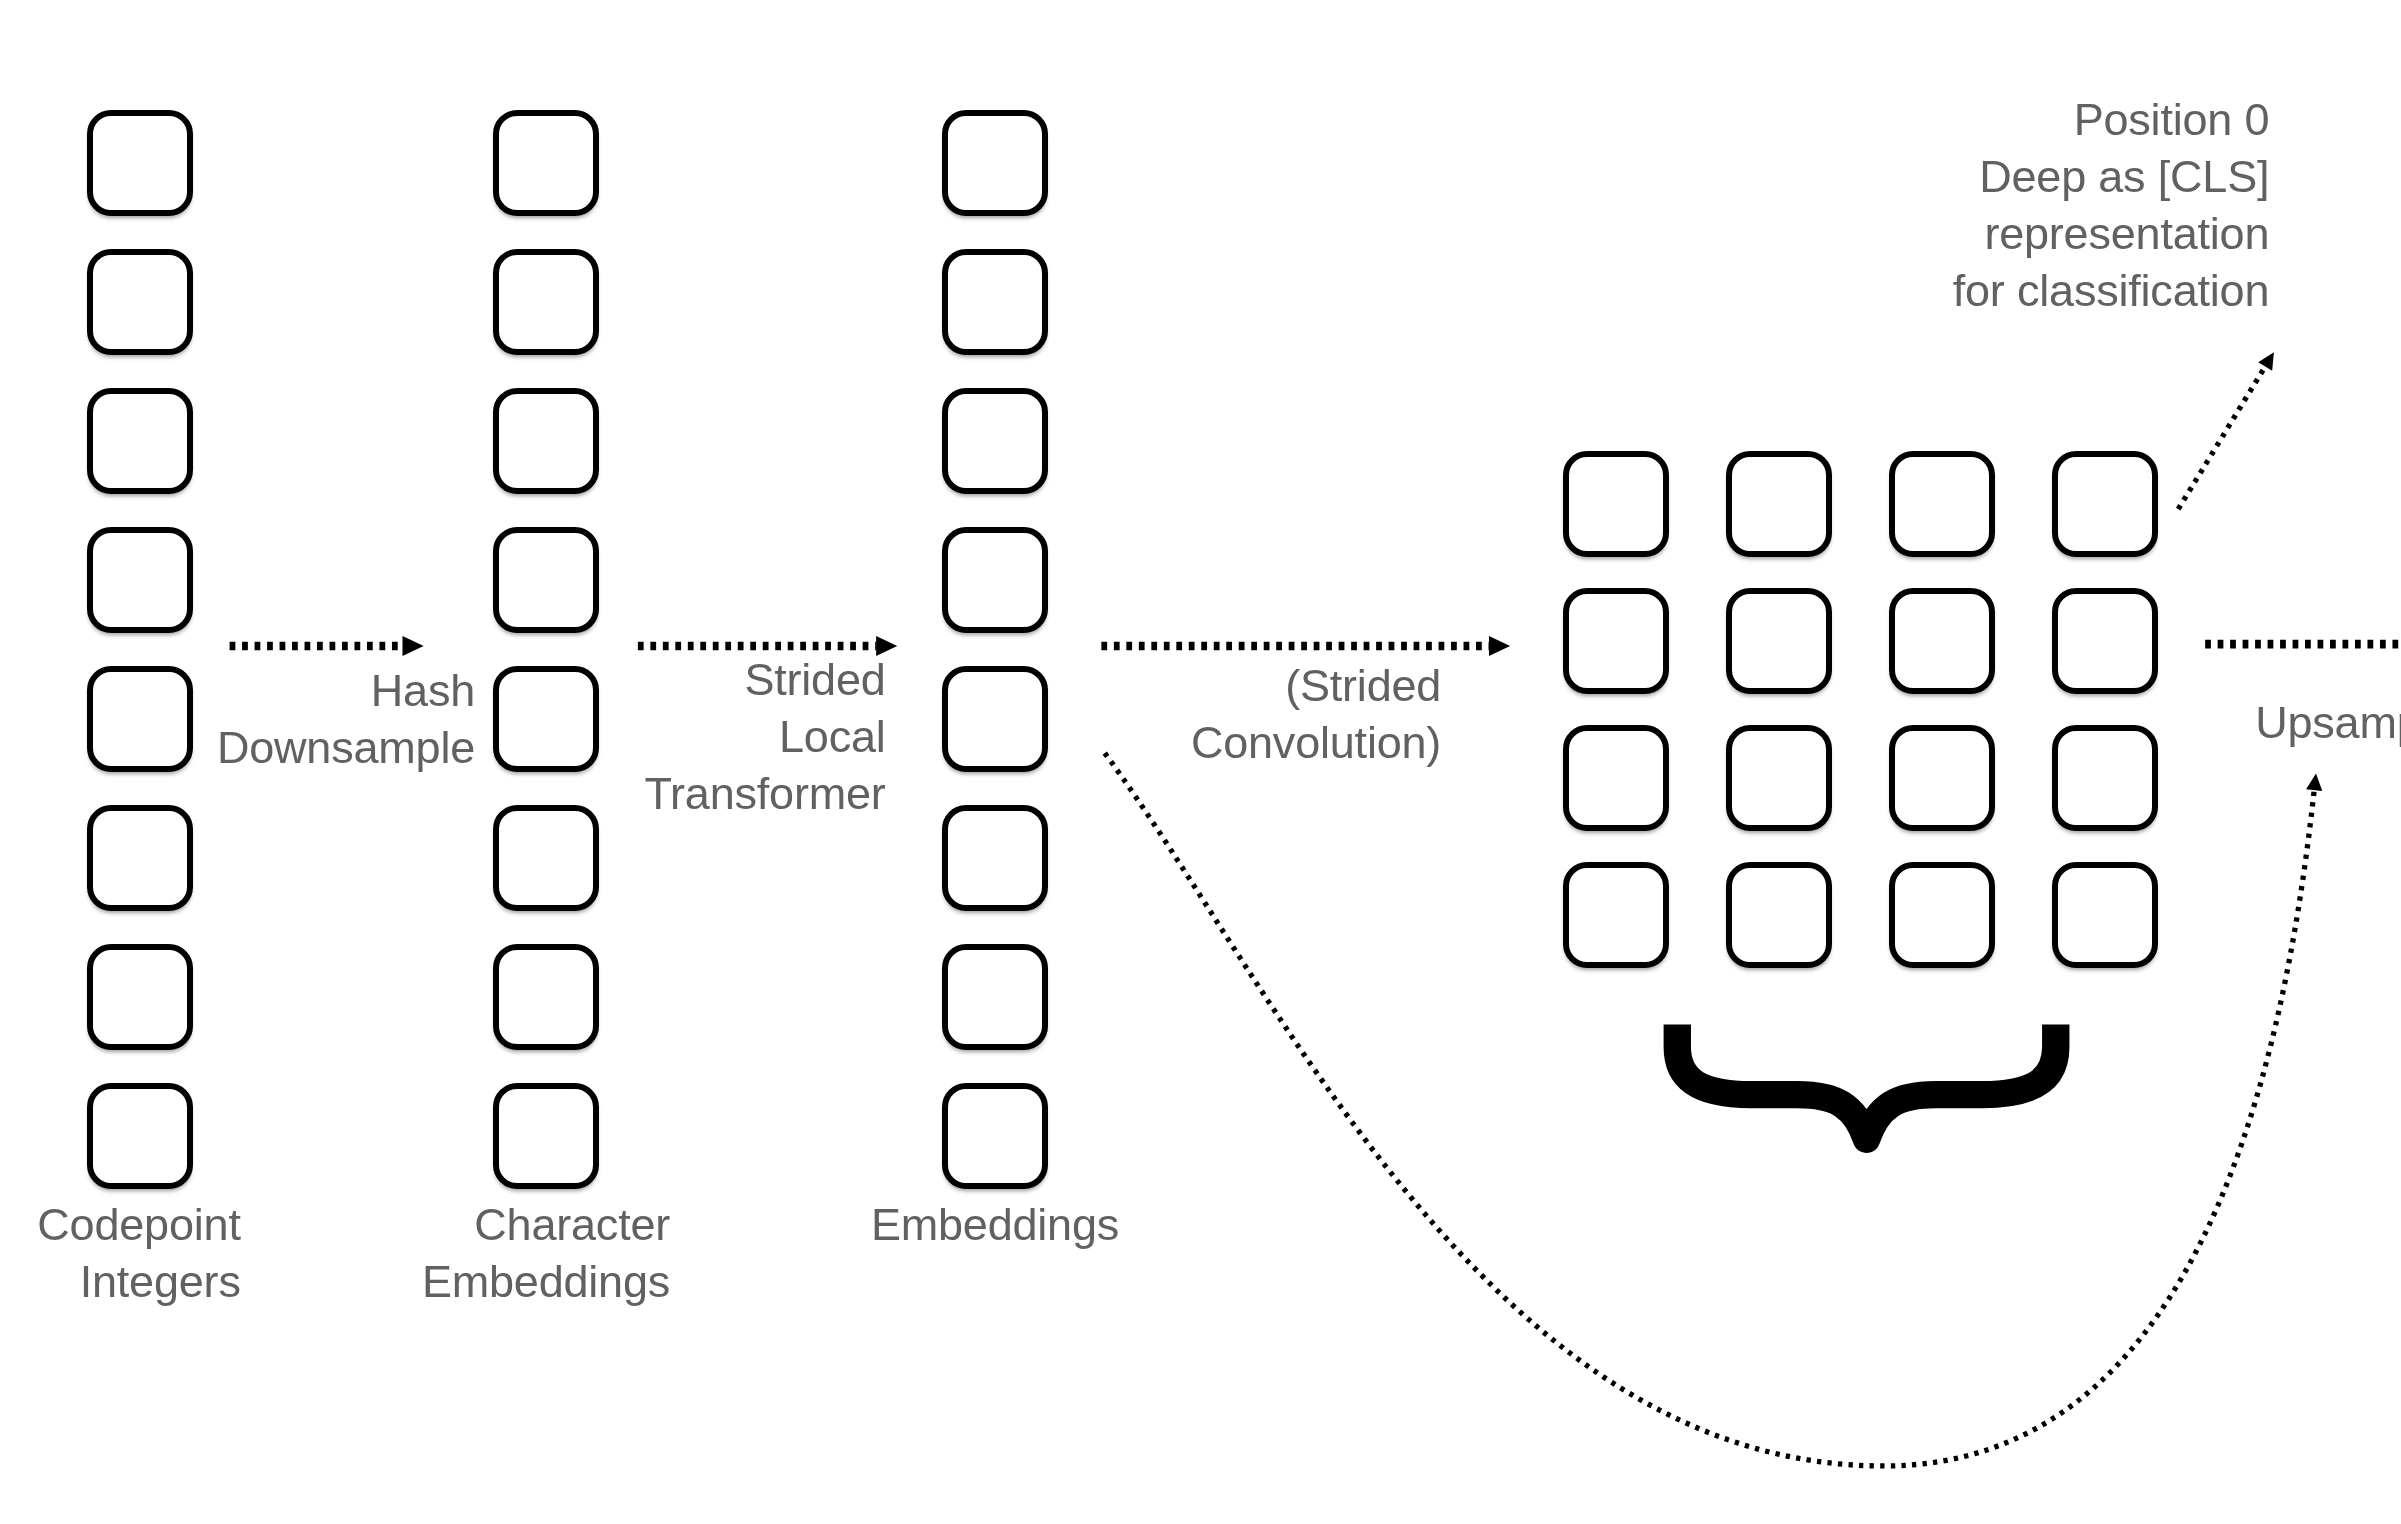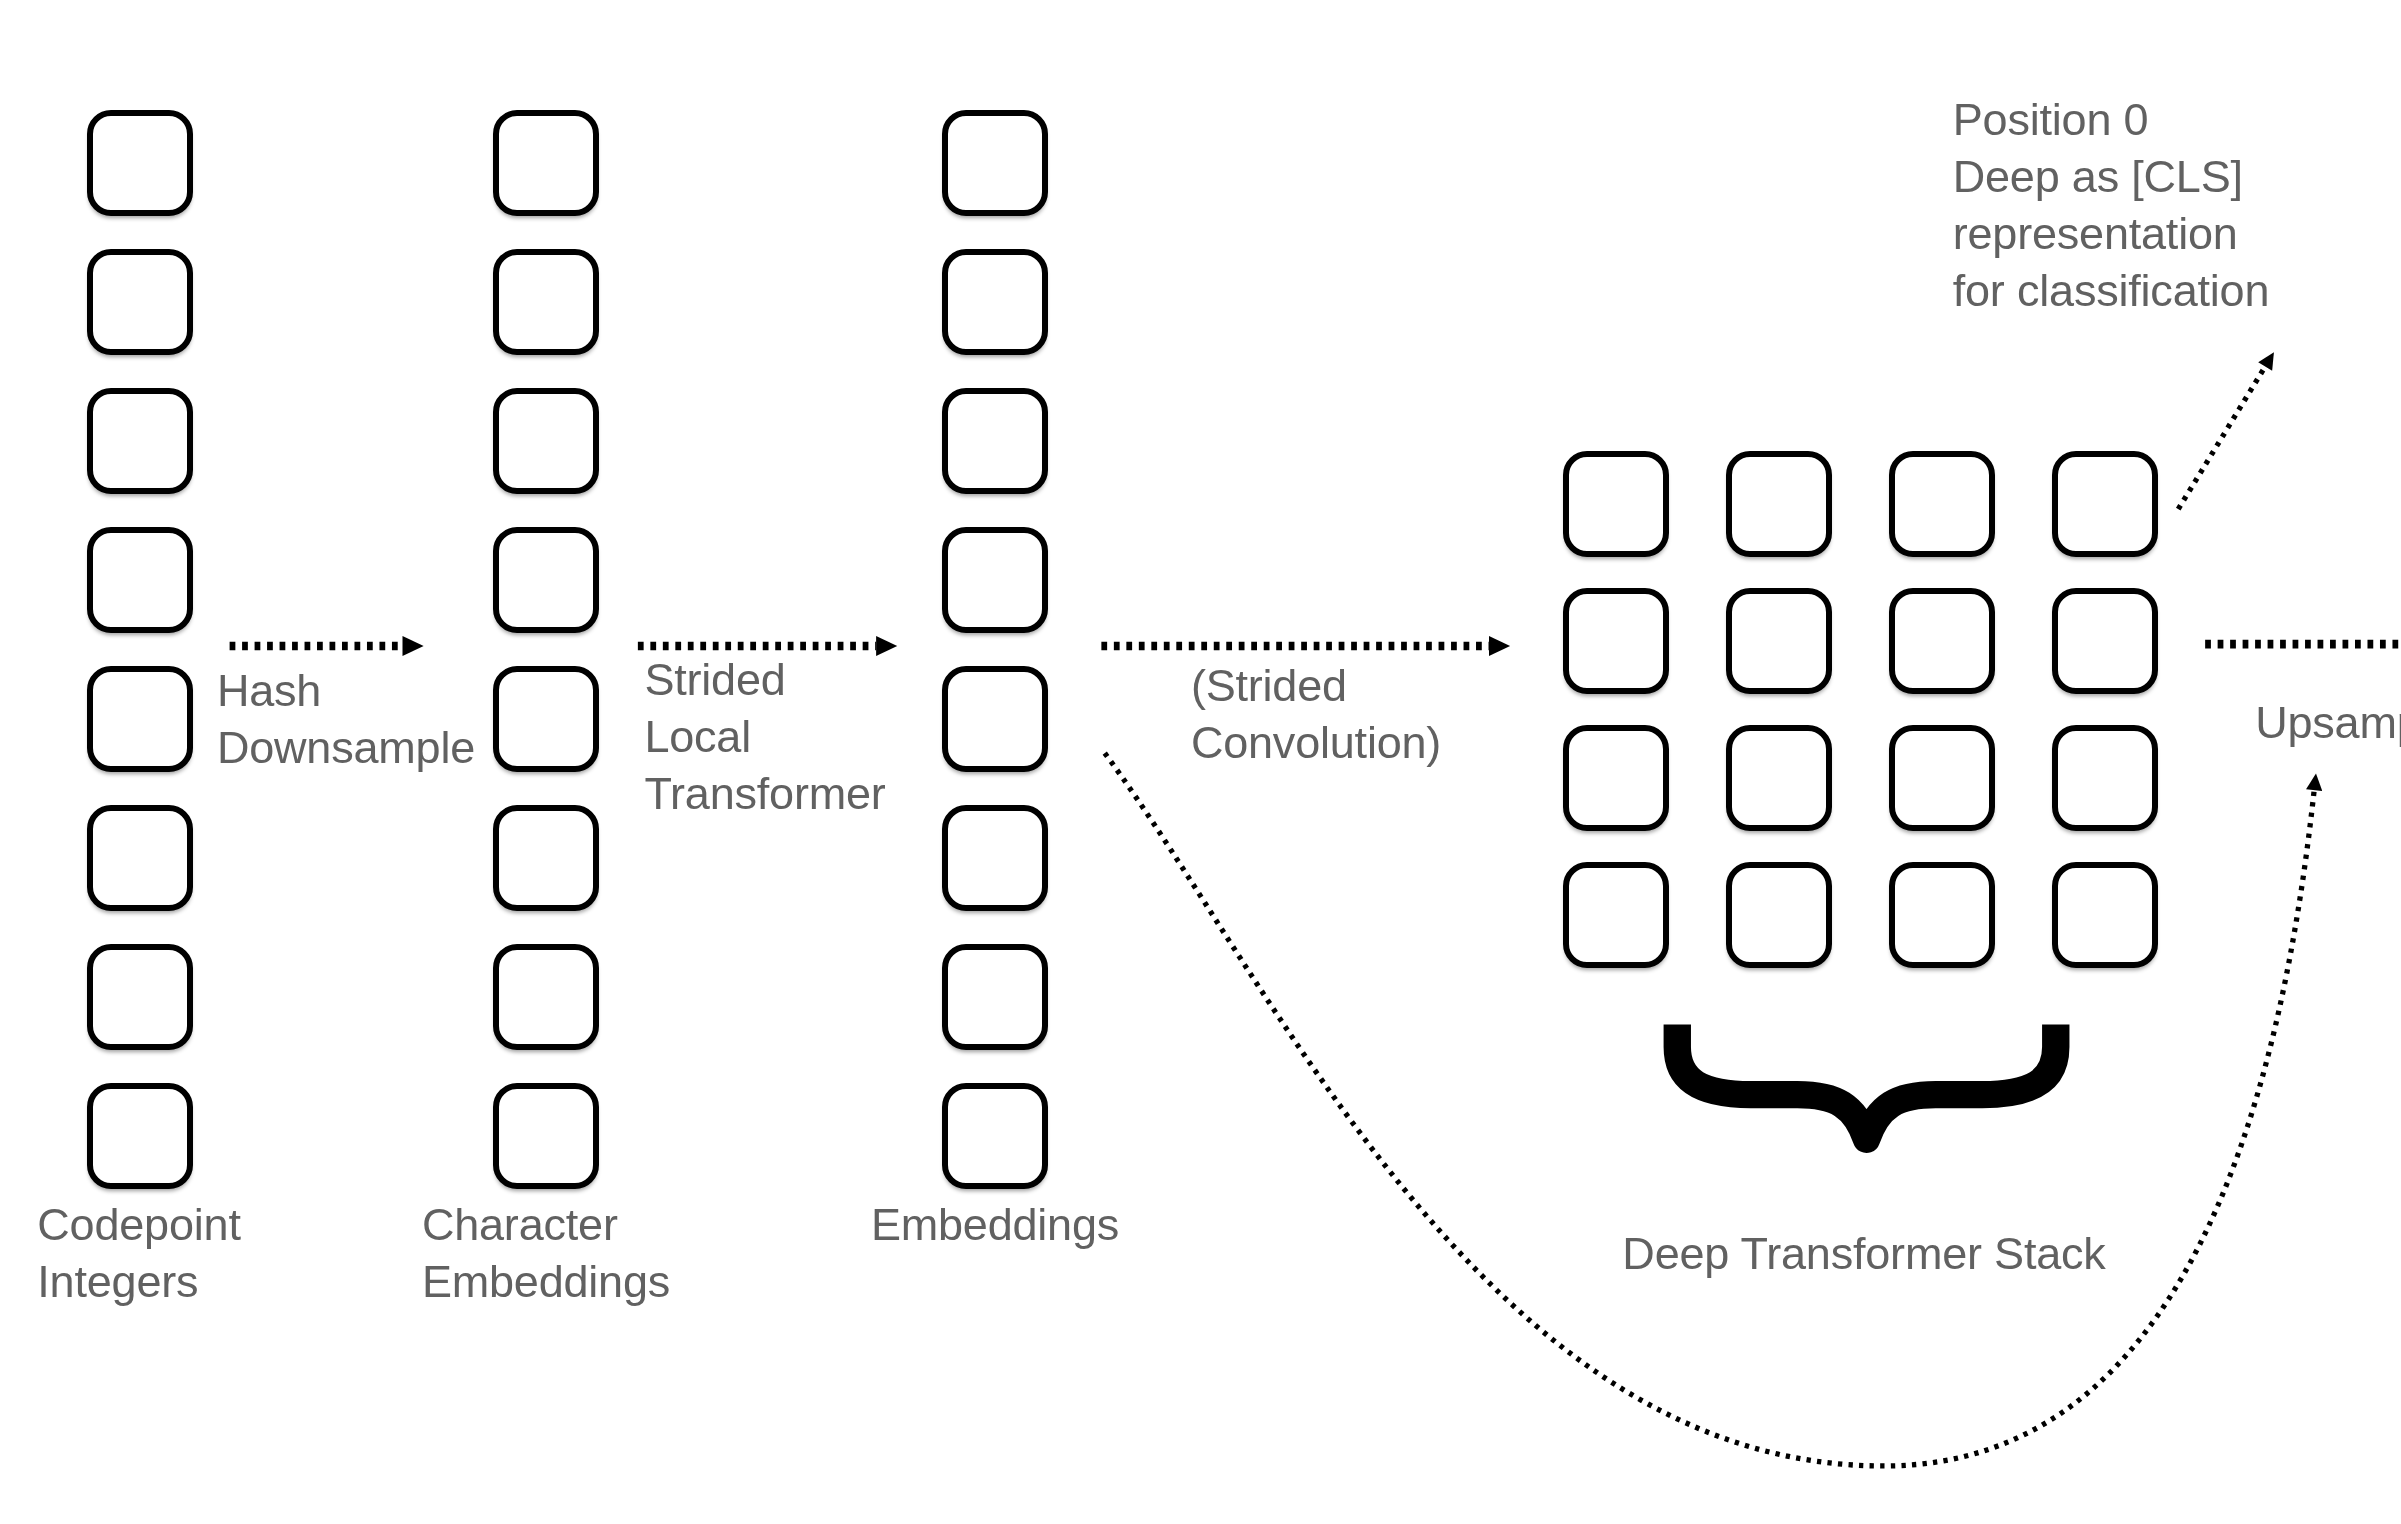--- a/index.html
+++ b/index.html
@@ -34,21 +34,21 @@
   }
   .tgrid{
     position:absolute;left:1563px;top:451px;
     display:grid;
     grid-template-columns:repeat(4,106px);
     column-gap:57px;row-gap:31px;
   }
   .lbl{
     position:absolute;
     transform:translateX(-50%);
-    text-align:left;
+    text-align:right;
     color:var(--gray);
     font-size:45px;
     line-height:57px;
     letter-spacing:-0.2px;
     white-space:nowrap;
   }
 </style>
 </head>
 <body>
 
@@ -131,23 +131,20 @@
     <div>Integers</div>
   </div>
   <div class="lbl" style="left:546px;top:1196px">
     <div>Character</div>
     <div>Embeddings</div>
   </div>
   <div class="lbl" style="left:995px;top:1196px">
     <div>Embeddings</div>
   </div>
 
-  <div class="lbl" style="left:1864px;top:1225px">
-    <div>Deep Transformer Stack</div>
-  </div>
 
   <div class="lbl" style="left:346px;top:662px">
     <div>Hash</div>
     <div>Downsample</div>
   </div>
   <div class="lbl" style="left:765px;top:651px">
     <div>Strided</div>
     <div>Local</div>
     <div>Transformer</div>
   </div>

